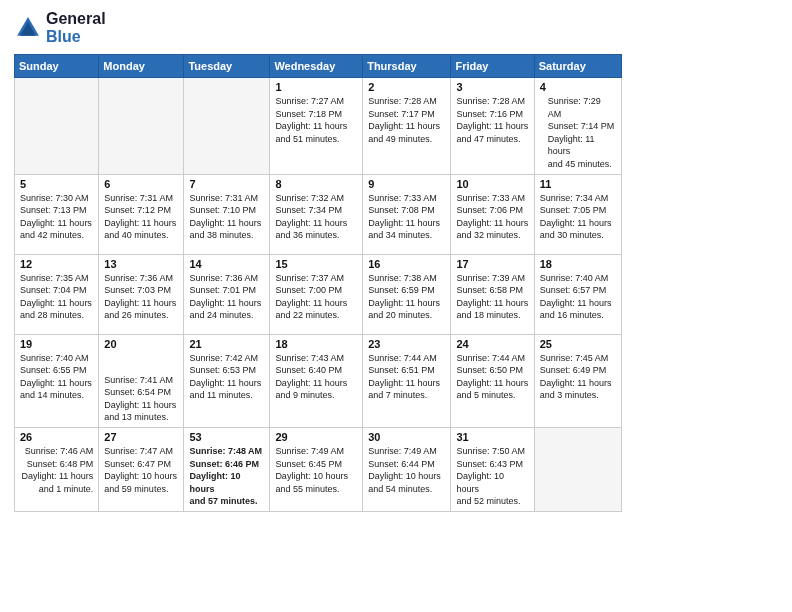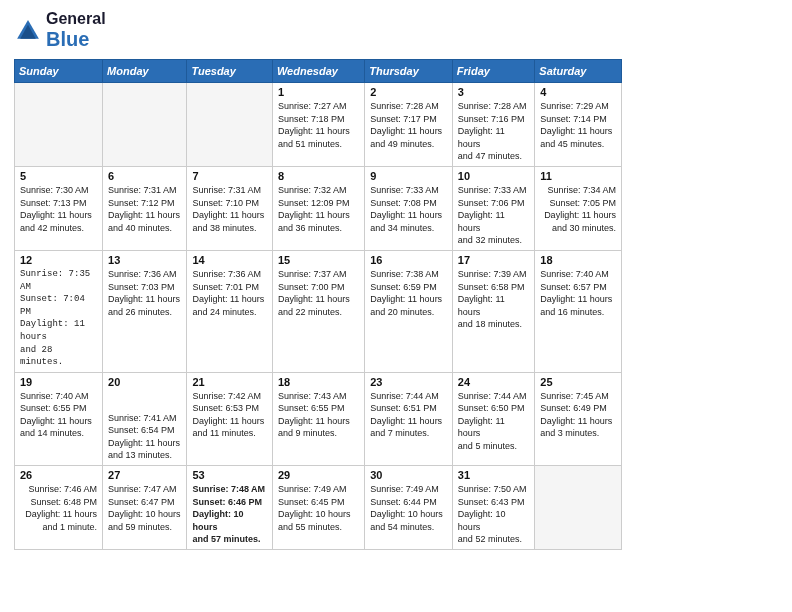--- a/index.html
+++ b/index.html
@@ -51,21 +51,20 @@
       border: 1px solid #ccc;
     }
     .calendar th {
       background: #2a6db5;
       color: #fff;
       font-size: 11px;
       font-weight: bold;
       padding: 5px 4px;
       text-align: left;
       border: 1px solid #1e5a9a;
-      font-style: italic;
     }
     .calendar td {
       border: 1px solid #ccc;
       vertical-align: top;
       padding: 3px 5px;
       width: 108px;
       height: 80px;
       background: #fff;
       font-size: 9.5px;
       color: #222;
@@ -90,21 +89,21 @@
 
 <div class="page">
   <div class="header">
     <div class="logo">
       <svg class="logo-icon" viewBox="0 0 36 36">
         <polygon points="18,4 32,28 4,28" fill="#2a6db5"></polygon>
         <polygon points="18,10 28,28 8,28" fill="#1a4f8a"></polygon>
       </svg>
       <div>
         <div style="font-size:16px;font-weight:bold;color:#1a1a2e;">General</div>
-        <div style="font-size:20px;font-weight:bold;color:#2a6db5;">Blue</div>
+        <div style="font-size:16px;font-weight:bold;color:#2a6db5;">Blue</div>
       </div>
     </div>
     <div class="title-block">
       <div class="month-title"></div>
       <div class="location"></div>
     </div>
   </div>
 
   <table class="calendar">
     <thead>
@@ -139,21 +138,21 @@
           </td>
           <td>
             <div class="day-num">3</div>
             <div class="day-info" style="white-space: pre-line;">Sunrise: 7:28 AM
 Sunset: 7:16 PM
 Daylight: 11 hours
 and 47 minutes.</div>
           </td>
           <td>
             <div class="day-num">4</div>
-            <div class="day-info" style="white-space: pre-line;">Sunrise: 7:29 AM
+            <div class="day-info" style="white-space: pre-line; margin-left: 8px;">Sunrise: 7:29 AM
 Sunset: 7:14 PM
 Daylight: 11 hours
 and 45 minutes.</div>
           </td>
         </tr>
         <tr>
           <td>
             <div class="day-num">5</div>
             <div class="day-info" style="white-space: pre-line;">Sunrise: 7:30 AM
 Sunset: 7:13 PM
@@ -170,50 +169,50 @@
           <td>
             <div class="day-num">7</div>
             <div class="day-info" style="white-space: pre-line;">Sunrise: 7:31 AM
 Sunset: 7:10 PM
 Daylight: 11 hours
 and 38 minutes.</div>
           </td>
           <td>
             <div class="day-num">8</div>
             <div class="day-info" style="white-space: pre-line;">Sunrise: 7:32 AM
-Sunset: 12:09 PM
+Sunset: 7:34 PM
 Daylight: 11 hours
 and 36 minutes.</div>
           </td>
           <td>
             <div class="day-num">9</div>
             <div class="day-info" style="white-space: pre-line;">Sunrise: 7:33 AM
 Sunset: 7:08 PM
 Daylight: 11 hours
 and 34 minutes.</div>
           </td>
           <td>
             <div class="day-num">10</div>
             <div class="day-info" style="white-space: pre-line;">Sunrise: 7:33 AM
 Sunset: 7:06 PM
 Daylight: 11 hours
 and 32 minutes.</div>
           </td>
           <td>
             <div class="day-num">11</div>
-            <div class="day-info" style="white-space: pre-line; text-align: right;">Sunrise: 7:34 AM
+            <div class="day-info" style="white-space: pre-line;">Sunrise: 7:34 AM
 Sunset: 7:05 PM
 Daylight: 11 hours
 and 30 minutes.</div>
           </td>
         </tr>
         <tr>
           <td>
             <div class="day-num">12</div>
-            <div class="day-info" style="white-space: pre-line; font-family: Liberation Mono, monospace;">Sunrise: 7:35 AM
+            <div class="day-info" style="white-space: pre-line;">Sunrise: 7:35 AM
 Sunset: 7:04 PM
 Daylight: 11 hours
 and 28 minutes.</div>
           </td>
           <td>
             <div class="day-num">13</div>
             <div class="day-info" style="white-space: pre-line;">Sunrise: 7:36 AM
 Sunset: 7:03 PM
 Daylight: 11 hours
 and 26 minutes.</div>
@@ -272,21 +271,21 @@
           <td>
             <div class="day-num">21</div>
             <div class="day-info" style="white-space: pre-line;">Sunrise: 7:42 AM
 Sunset: 6:53 PM
 Daylight: 11 hours
 and 11 minutes.</div>
           </td>
           <td>
             <div class="day-num">18</div>
             <div class="day-info" style="white-space: pre-line;">Sunrise: 7:43 AM
-Sunset: 6:55 PM
+Sunset: 6:40 PM
 Daylight: 11 hours
 and 9 minutes.</div>
           </td>
           <td>
             <div class="day-num">23</div>
             <div class="day-info" style="white-space: pre-line;">Sunrise: 7:44 AM
 Sunset: 6:51 PM
 Daylight: 11 hours
 and 7 minutes.</div>
           </td>

